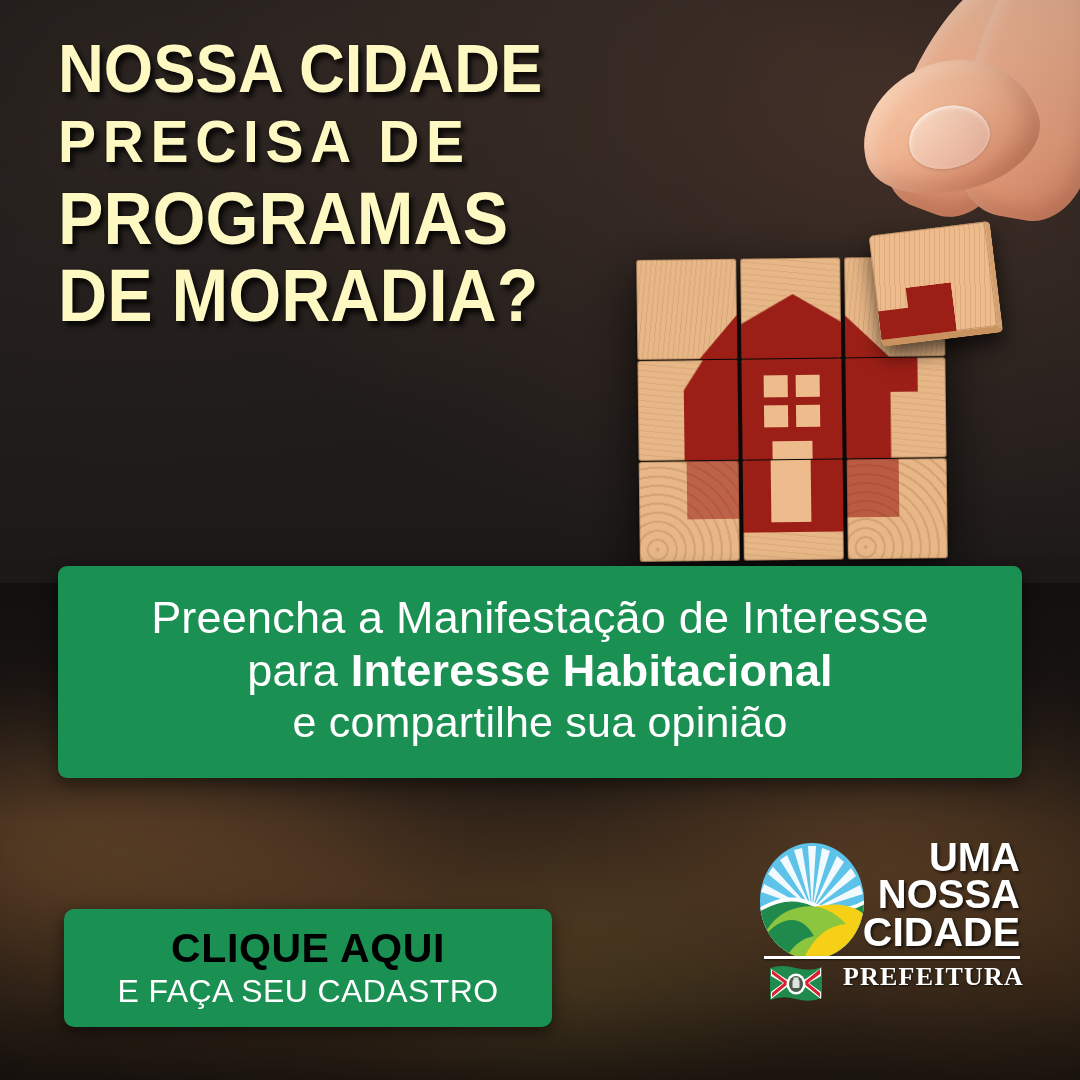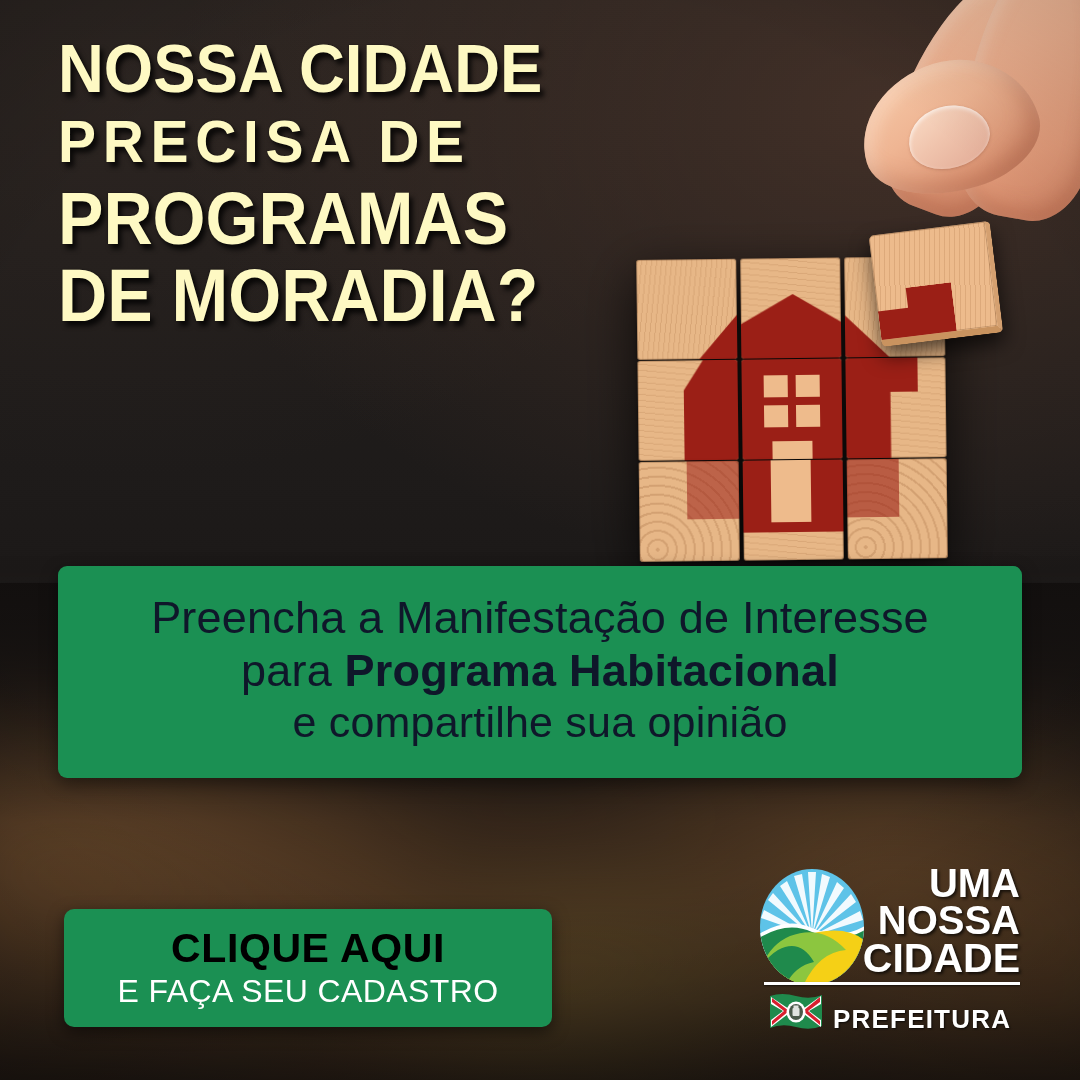--- a/index.html
+++ b/index.html
@@ -128,21 +128,21 @@
 
   
   .banner{
     position:absolute;left:58px;top:566px;width:964px;height:212px;
     background:#1b9053;border-radius:9px;
     display:flex;flex-direction:column;align-items:center;justify-content:center;
     box-shadow:0 6px 18px rgba(0,0,0,.45);
     padding:4px 14px 10px;
   }
   .banner-line{
-    color:#0f172a;text-align:right;white-space:nowrap;
+    color:#ffffff;text-align:right;white-space:nowrap;
     font-size:45px;font-weight:400;line-height:1.18;
     font-stretch:condensed;
     letter-spacing:.2px;
   }
   .banner-line.l2{font-size:45px;}
   .banner-line.l2 b{font-weight:700;}
   .banner-line.l3{font-size:43px;}
 
   
   .cta{
@@ -154,21 +154,21 @@
   .cta-1{
     color:#000000;font-size:41px;font-weight:700;font-stretch:condensed;
     letter-spacing:.6px;line-height:1.05;white-space:nowrap;
   }
   .cta-2{
     color:#fff;font-size:32px;font-weight:400;font-stretch:condensed;
     letter-spacing:.4px;line-height:1.1;margin-top:4px;white-space:nowrap;
   }
 
   
-  .logo{position:absolute;left:752px;top:866px;width:268px;height:166px;}
+  .logo{position:absolute;left:752px;top:840px;width:268px;height:166px;}
 
   .sun-badge{position:absolute;left:4px;top:0;width:112px;height:122px;}
   .sun-badge svg{display:block;width:100%;height:100%;}
 
   .logo-words{
     position:absolute;left:100px;top:0;width:168px;
     color:#fff;text-align:right;
     font-weight:700;font-stretch:condensed;
     line-height:.88;
     text-shadow:2px 2px 3px rgba(0,0,0,.65);
@@ -176,21 +176,21 @@
   .lw{display:block;white-space:nowrap;}
   .lw-uma{font-size:40px;}
   .lw-nova{font-size:40px;margin-top:2px;}
   .lw-cidade{font-size:41px;margin-top:2px;}
 
   .logo-rule{
     position:absolute;left:12px;top:116px;width:256px;height:3px;background:#fff;
     box-shadow:0 1px 2px rgba(0,0,0,.6);
   }
 
-  .pref-row{position:absolute;left:16px;top:124px;width:252px;height:42px;display:flex;align-items:flex-end;gap:9px;}
+  .pref-row{position:absolute;left:16px;top:124px;width:252px;height:42px;display:flex;align-items:flex-start;gap:19px;font-family:Liberation Serif, serif;}
   .flag{width:56px;height:40px;flex:0 0 auto;}
   .flag svg{display:block;width:100%;height:100%;}
   .pref-text{color:#fff;text-shadow:1px 1px 2px rgba(0,0,0,.7);}
   .pref-1{font-size:26px;font-weight:700;font-stretch:condensed;letter-spacing:1.2px;line-height:1;}
   .pref-2{font-size:14.5px;font-weight:700;font-stretch:condensed;letter-spacing:.5px;line-height:1;margin-top:3px;}
 </style>
 </head>
 <body>
 
 <div class="poster">
@@ -264,21 +264,21 @@
 
   <div class="headline">
     <span class="hl-line hl-1">NOSSA CIDADE</span>
     <span class="hl-line hl-2">PRECISA DE</span>
     <span class="hl-line hl-3">PROGRAMAS</span>
     <span class="hl-line hl-4">DE MORADIA?</span>
   </div>
 
   <div class="banner">
     <div class="banner-line l1">Preencha a Manifestação de Interesse</div>
-    <div class="banner-line l2"><span>para </span><b>Programa Habitacional</b></div>
+    <div class="banner-line l2"><span>para </span><b>Interesse Habitacional</b></div>
     <div class="banner-line l3">e compartilhe sua opinião</div>
   </div>
 
   <div class="cta">
     <div class="cta-1">CLIQUE AQUI</div>
     <div class="cta-2">E FAÇA SEU CADASTRO</div>
   </div>
 
   <div class="logo">
 

